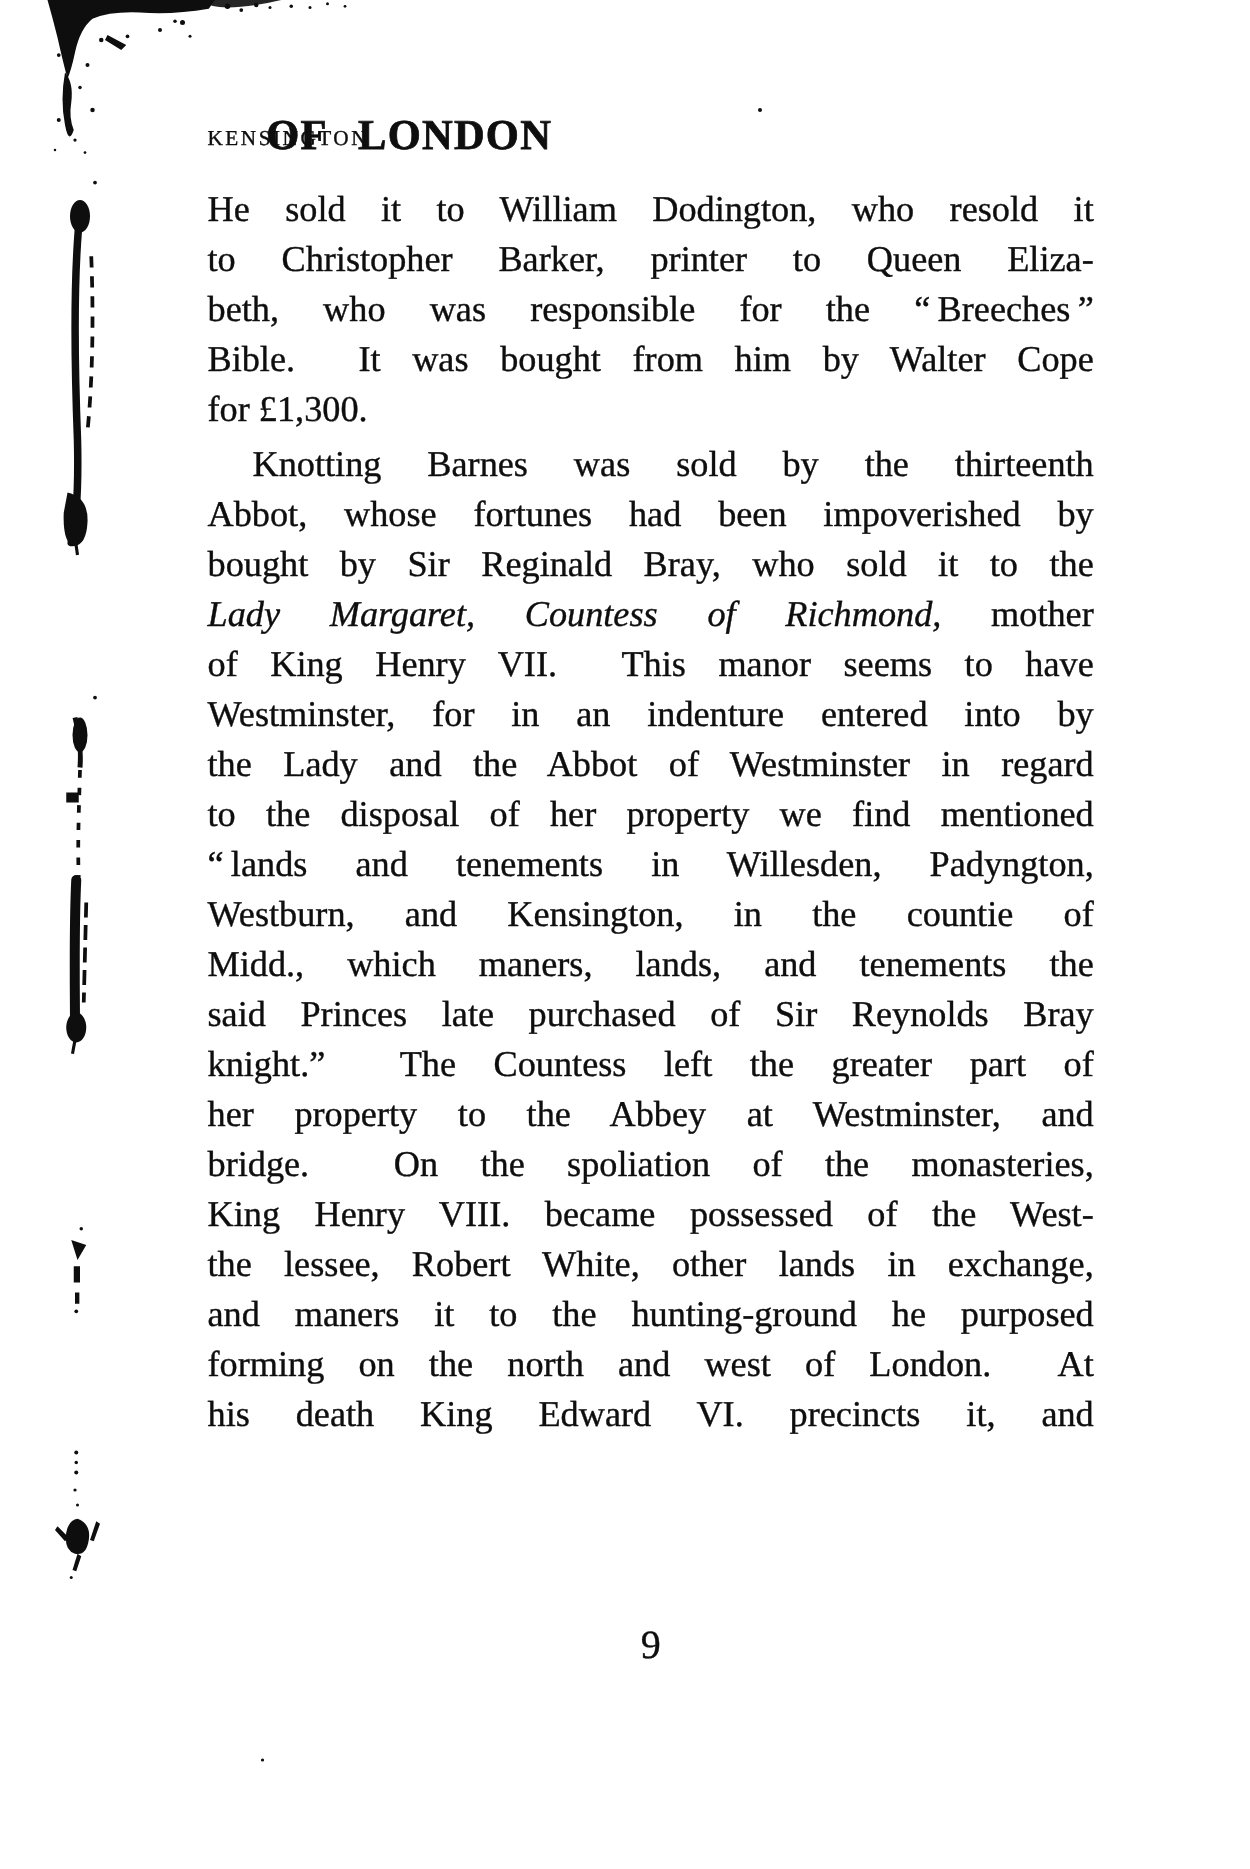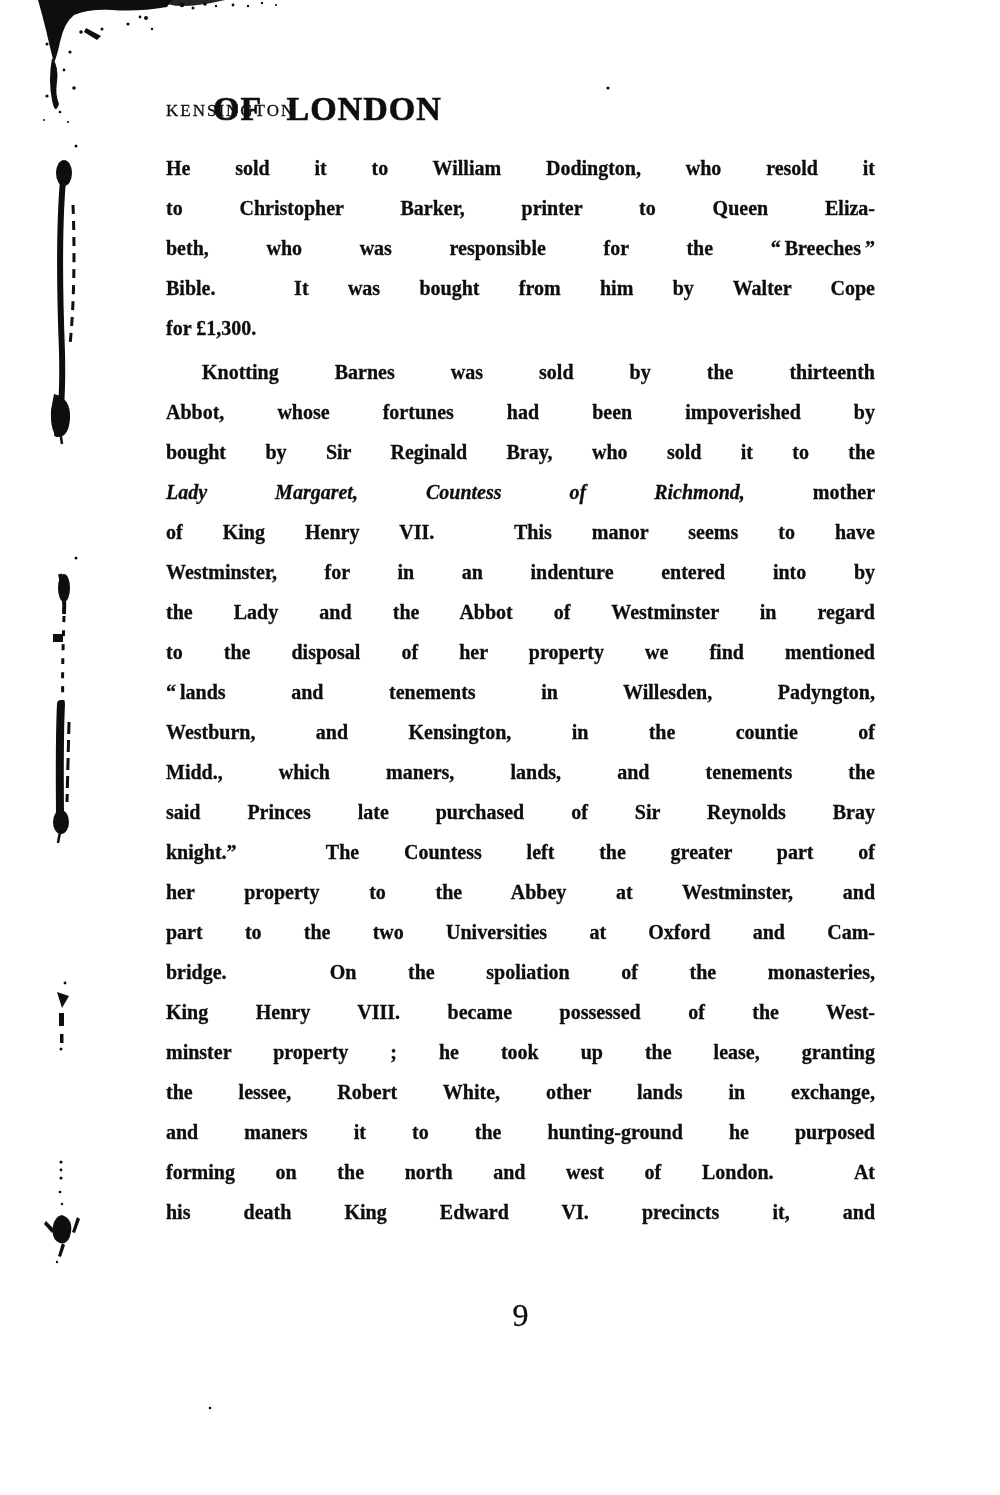--- a/index.html
+++ b/index.html
@@ -43,23 +43,22 @@
     text-align: left;
     font-size: 17px;
     letter-spacing: 2px;
     white-space: nowrap;
   }
   .body-text {
     position: absolute;
     left: 166px;
     top: 148px;
     width: 709px;
-    font-size: 20px;
+    font-size: 29px;
     line-height: 40px;
-    font-weight: bold;
   }
   .line {
     text-align: justify;
     text-align-last: justify;
     min-height: 40px;
   }
   .line.flush-last {
     text-align: right;
     text-align-last: left;
   }
@@ -111,24 +110,22 @@
       <div class="line">of King Henry VII.&nbsp; This manor seems to have</div>
       <div class="line">Westminster, for in an indenture entered into by</div>
       <div class="line">the Lady and the Abbot of Westminster in regard</div>
       <div class="line">to the disposal of her property we find mentioned</div>
       <div class="line">“ lands and tenements in Willesden, Padyngton,</div>
       <div class="line">Westburn, and Kensington, in the countie of</div>
       <div class="line">Midd., which maners, lands, and tenements the</div>
       <div class="line">said Princes late purchased of Sir Reynolds Bray</div>
       <div class="line">knight.”&nbsp; The Countess left the greater part of</div>
       <div class="line">her property to the Abbey at Westminster, and</div>
-      <div class="line">part to the two Universities at Oxford and Cam-</div>
       <div class="line">bridge.&nbsp; On the spoliation of the monasteries,</div>
       <div class="line">King Henry VIII. became possessed of the West-</div>
-      <div class="line">minster property ; he took up the lease, granting</div>
       <div class="line">the lessee, Robert White, other lands in exchange,</div>
       <div class="line">and maners it to the hunting-ground he purposed</div>
       <div class="line">forming on the north and west of London.&nbsp; At</div>
       <div class="line">his death King Edward VI. precincts it, and</div>
     </div>
   </div>
 
   <div class="page-number">9</div>
 
   <svg class="artifacts" width="1000" height="1495" viewBox="0 0 1000 1495">

